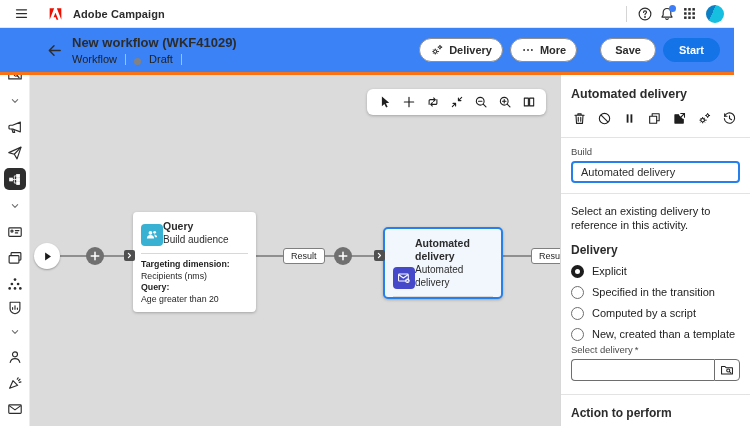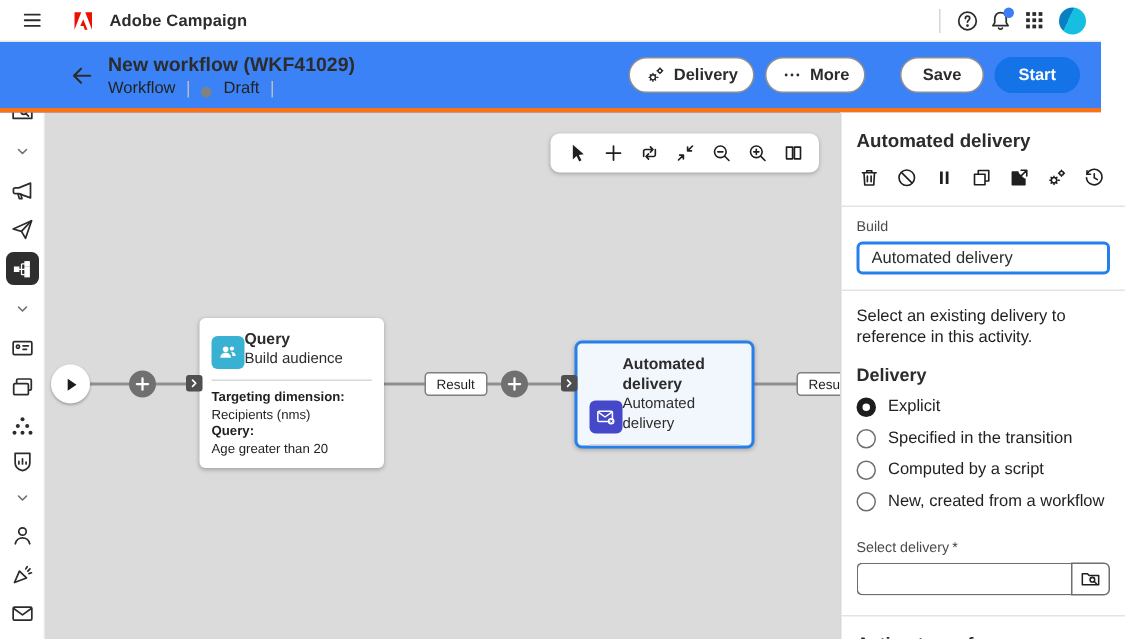--- a/index.html
+++ b/index.html
@@ -479,24 +479,24 @@
     <div class="radio-row">
       <span class="radio"></span>
       <span class="radio-label">Specified in the transition</span>
     </div>
     <div class="radio-row">
       <span class="radio"></span>
       <span class="radio-label">Computed by a script</span>
     </div>
     <div class="radio-row">
       <span class="radio"></span>
-      <span class="radio-label">New, created from a workflow</span>
-    </div>
-
-    <div class="fld-label" style="margin-top:19px">
+      <span class="radio-label">New, created than a template</span>
+    </div>
+
+    <div class="fld-label" style="margin-top:3px">
       <span>Select delivery</span><span class="req">*</span>
     </div>
     <div class="picker">
       <input class="inp" value="" style="">
       <div class="picker-btn">
         <svg width="14" height="14" viewBox="0 0 18 18" fill="none" stroke="#1f1f1f" stroke-width="1.3" stroke-linejoin="round">
             <path d="M2 14V4.5h4.4L7.8 6H16v8H2z"></path>
             <circle cx="10.6" cy="9.6" r="2"></circle>
             <path d="M12.2 11.2l1.9 1.9" stroke-linecap="round"></path>
           </svg>

